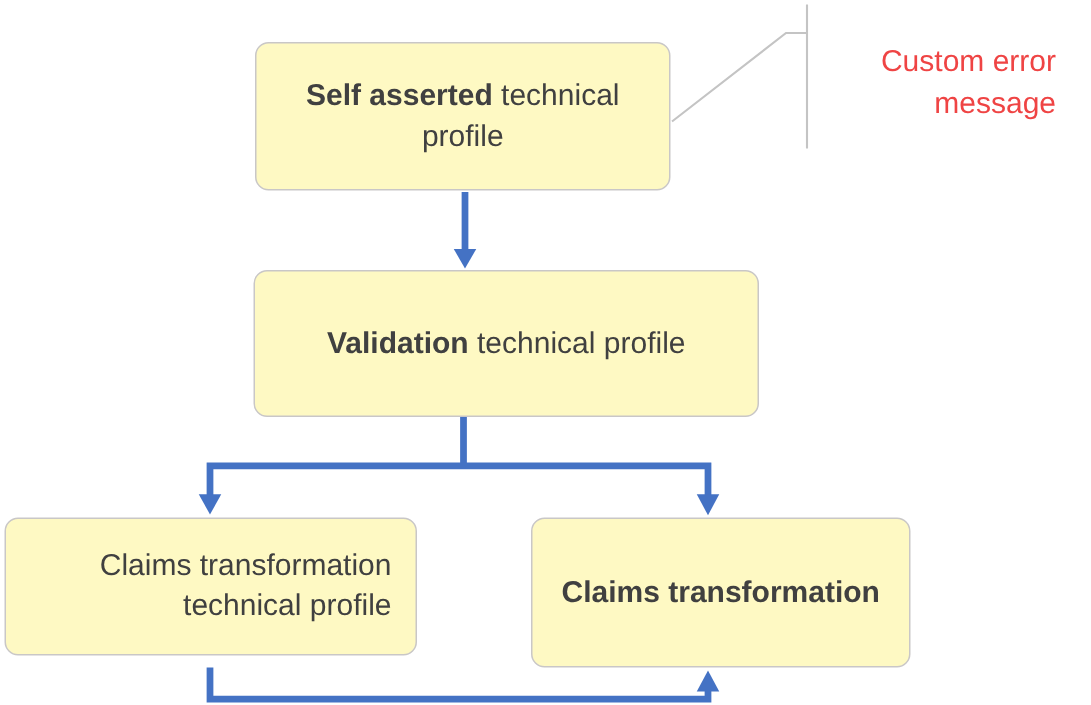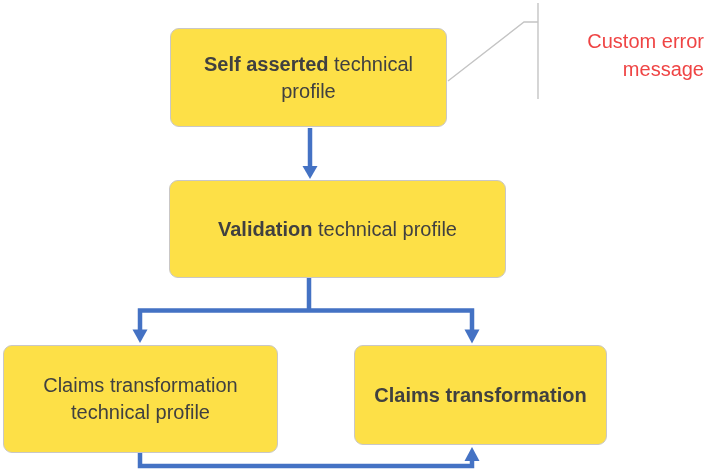--- a/index.html
+++ b/index.html
@@ -30,38 +30,38 @@
     stroke-width: 4.5;
     stroke-linejoin: miter;
   }
   .connectors path.gray-line {
     stroke-width: 1.4;
     stroke-linejoin: miter;
   }
   .node {
     position: absolute;
     box-sizing: border-box;
-    background: #fde047;
+    background: #fef9c3;
     border: 1px solid #c9c7c7;
     border-radius: 9px;
     display: flex;
     align-items: center;
     justify-content: center;
     text-align: center;
     color: #404040;
     font-size: 20px;
     line-height: 1.35;
     padding: 16px 16px;
   }
   .node .bold-part {
     font-weight: bold;
   }
   #box-self-asserted   { left: 170px; top: 28px;  width: 277px; height: 99px; }
   #box-validation      { left: 169px; top: 180px; width: 337px; height: 98px; }
-  #box-claims-tp       { left: 3px;   top: 345px; width: 275px; height: 108px; }
+  #box-claims-tp       { left: 3px;   top: 345px; width: 275px; height: 92px; text-align: right; }
   #box-claims-xform    { left: 354px; top: 345px; width: 253px; height: 100px; }
   .callout-label {
     position: absolute;
     left: 528px;
     top: 27px;
     width: 176px;
     text-align: right;
     color: #ef4444;
     font-size: 20px;
     line-height: 1.4;

